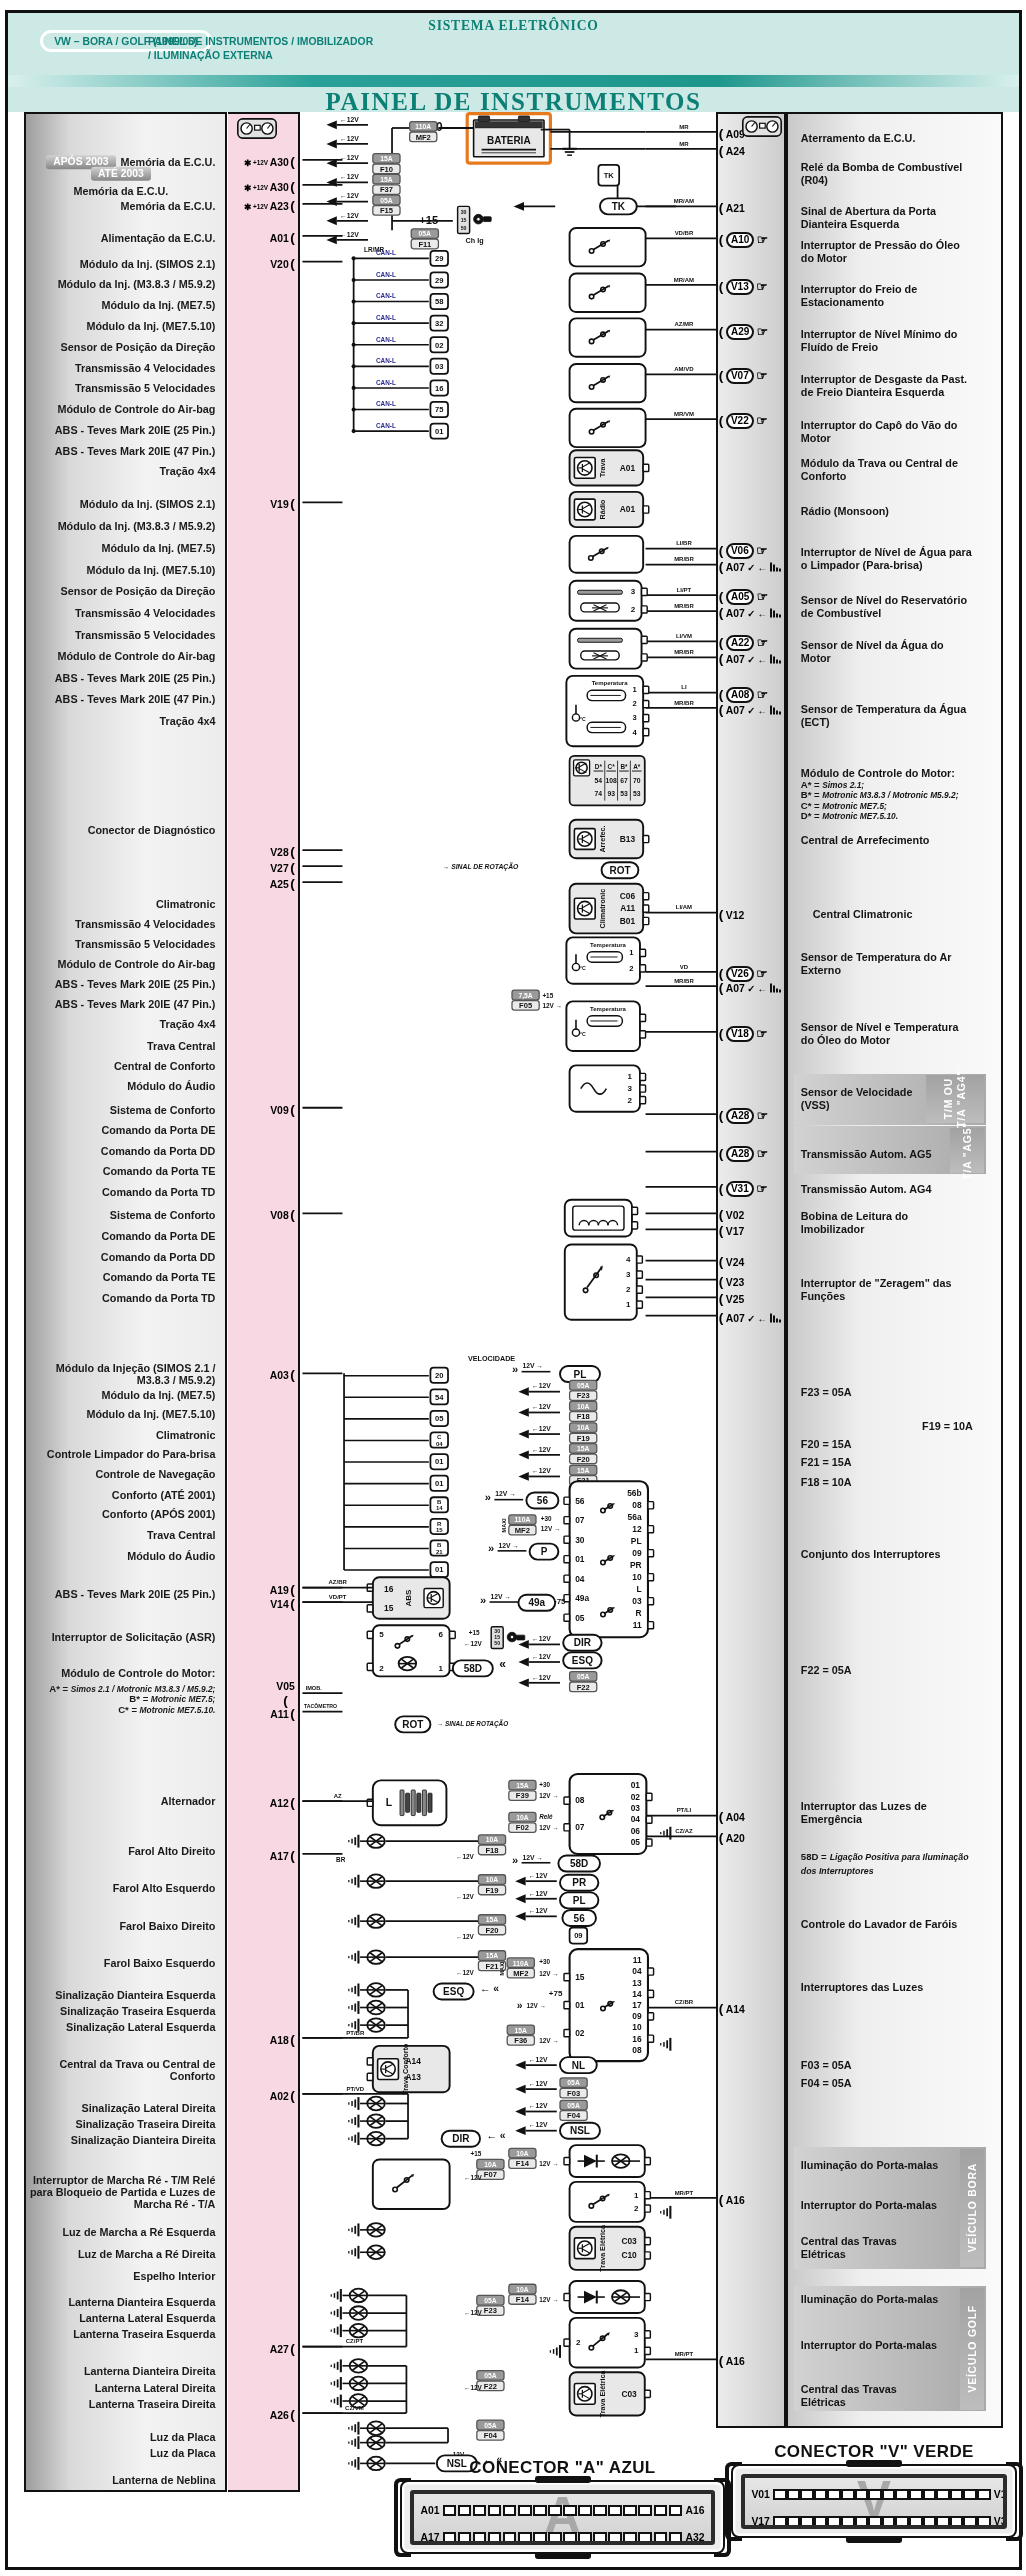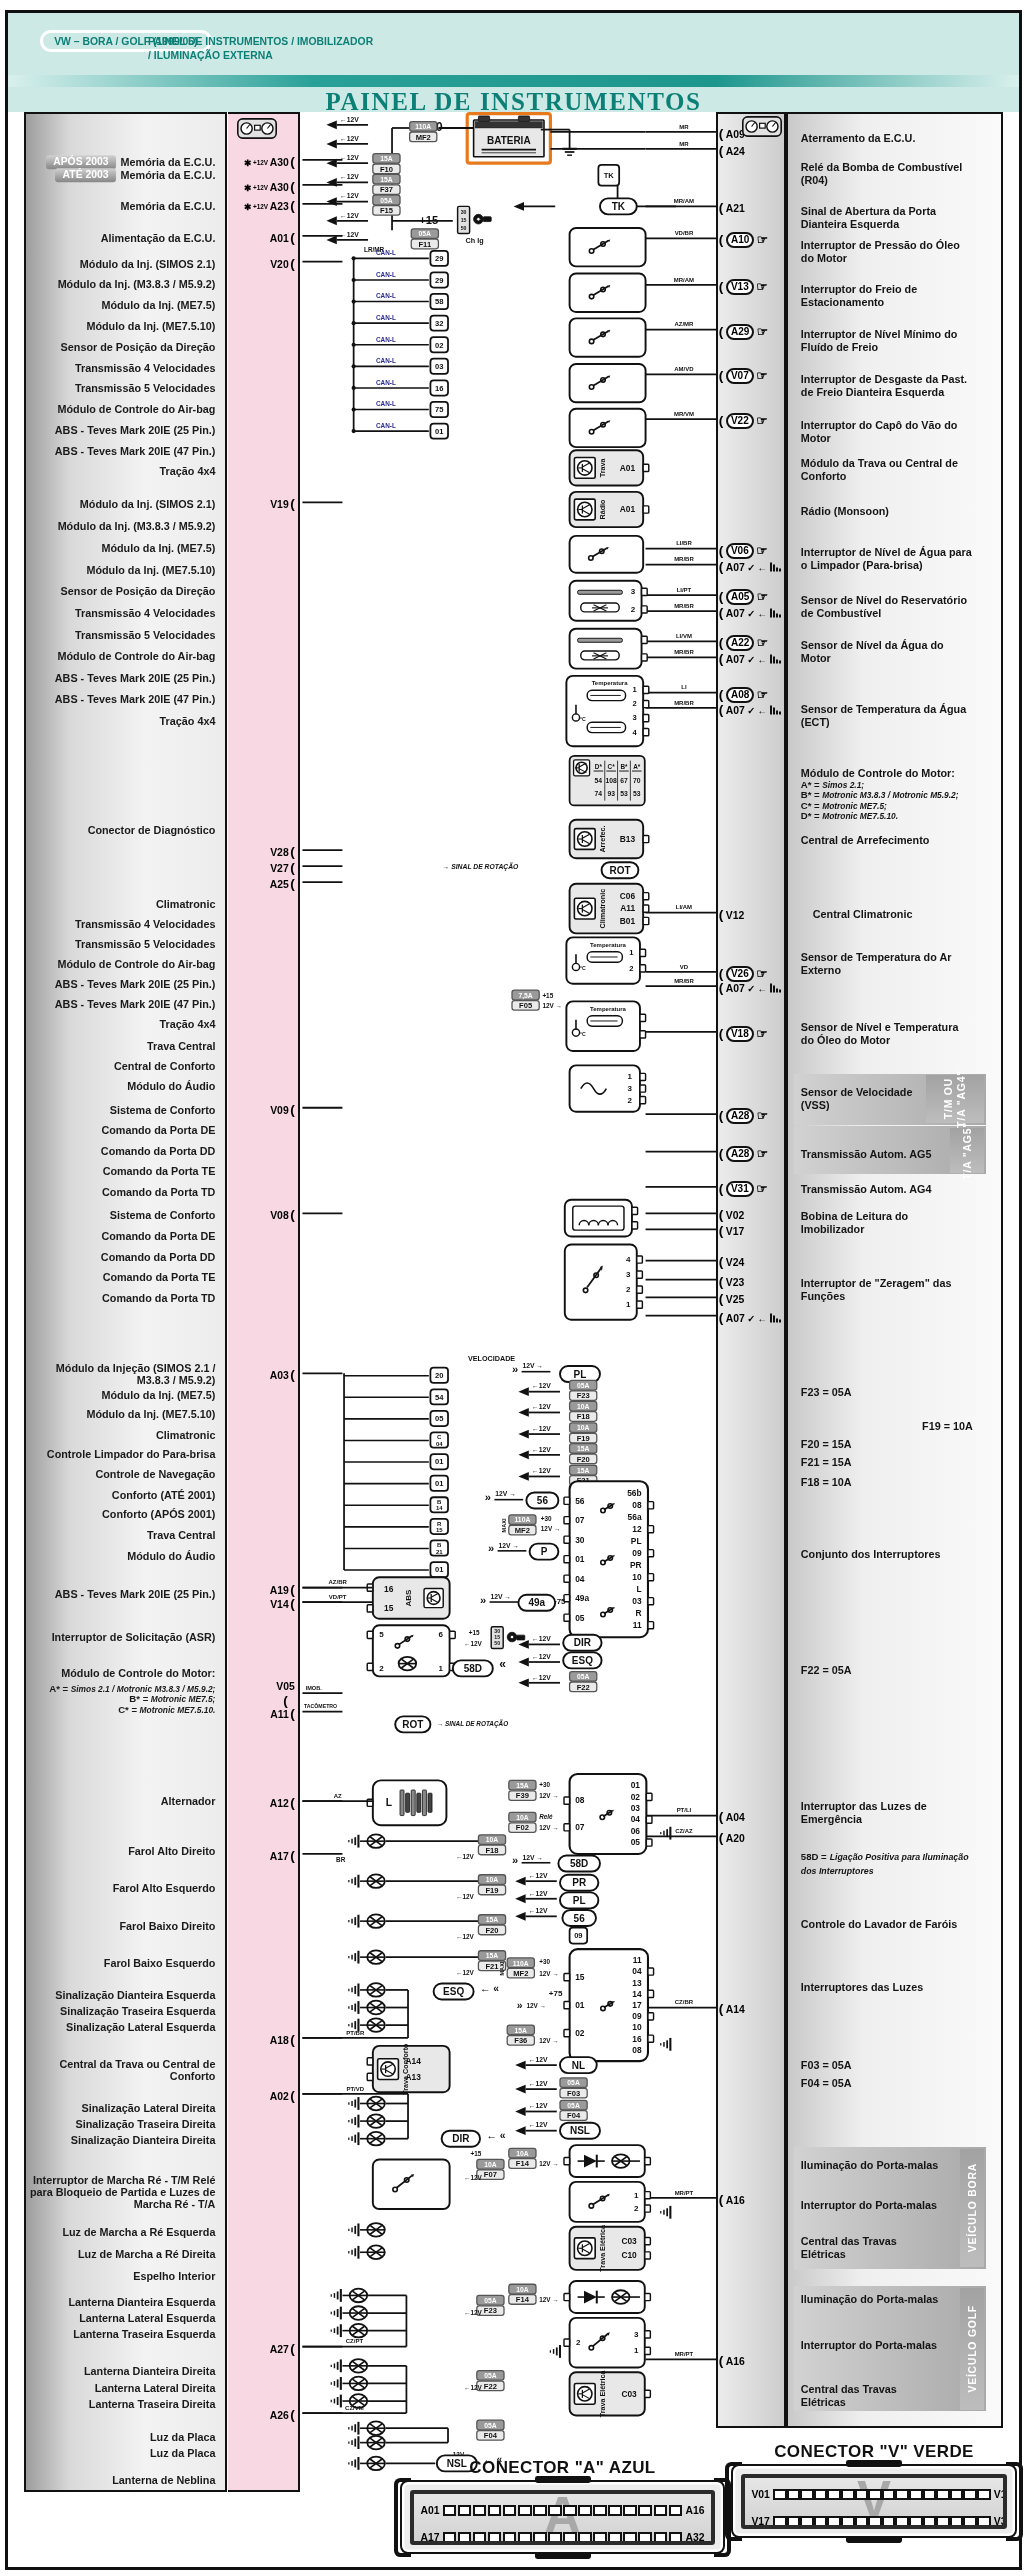--- a/index.html
+++ b/index.html
@@ -72,33 +72,34 @@
   .crow .clab{flex:0 0 auto;z-index:2;}
   .crow .spread{display:flex;flex:1;justify-content:space-between;z-index:2;}
 </style>
 </head>
 <body>
 
 <div class="page">
   <div class="frame"></div>
 
   <div class="hdr">
+    <div class="sys-title">SISTEMA ELETRÔNICO</div>
     <div class="badge">VW – BORA / GOLF (1999/05)</div>
     <div class="sub">PAINEL DE INSTRUMENTOS / IMOBILIZADOR
 / ILUMINAÇÃO EXTERNA</div>
     <div class="grad-bar"></div>
     <div class="page-title">PAINEL DE INSTRUMENTOS</div>
   </div>
 
   <div class="lpanel" id="left-labels">
       <div class="ll" style="top: 48px;">
         <span class="pill">APÓS 2003</span>
         <span class="txt">Memória da E.C.U.</span>
       </div>
-      <div class="ll" style="top: 61px;">
+      <div class="ll" style="top: 68px; flex-direction: column;">
         <span class="pill">ATÉ 2003</span>
         <span class="txt">Memória da E.C.U.</span>
       </div>
       <div class="ll" style="top: 92px;">
         <span class="txt">Memória da E.C.U.</span>
       </div>
       <div class="ll" style="top: 124px;">
         <span class="txt">Alimentação da E.C.U.</span>
       </div>
       <div class="ll" style="top: 150px;">

